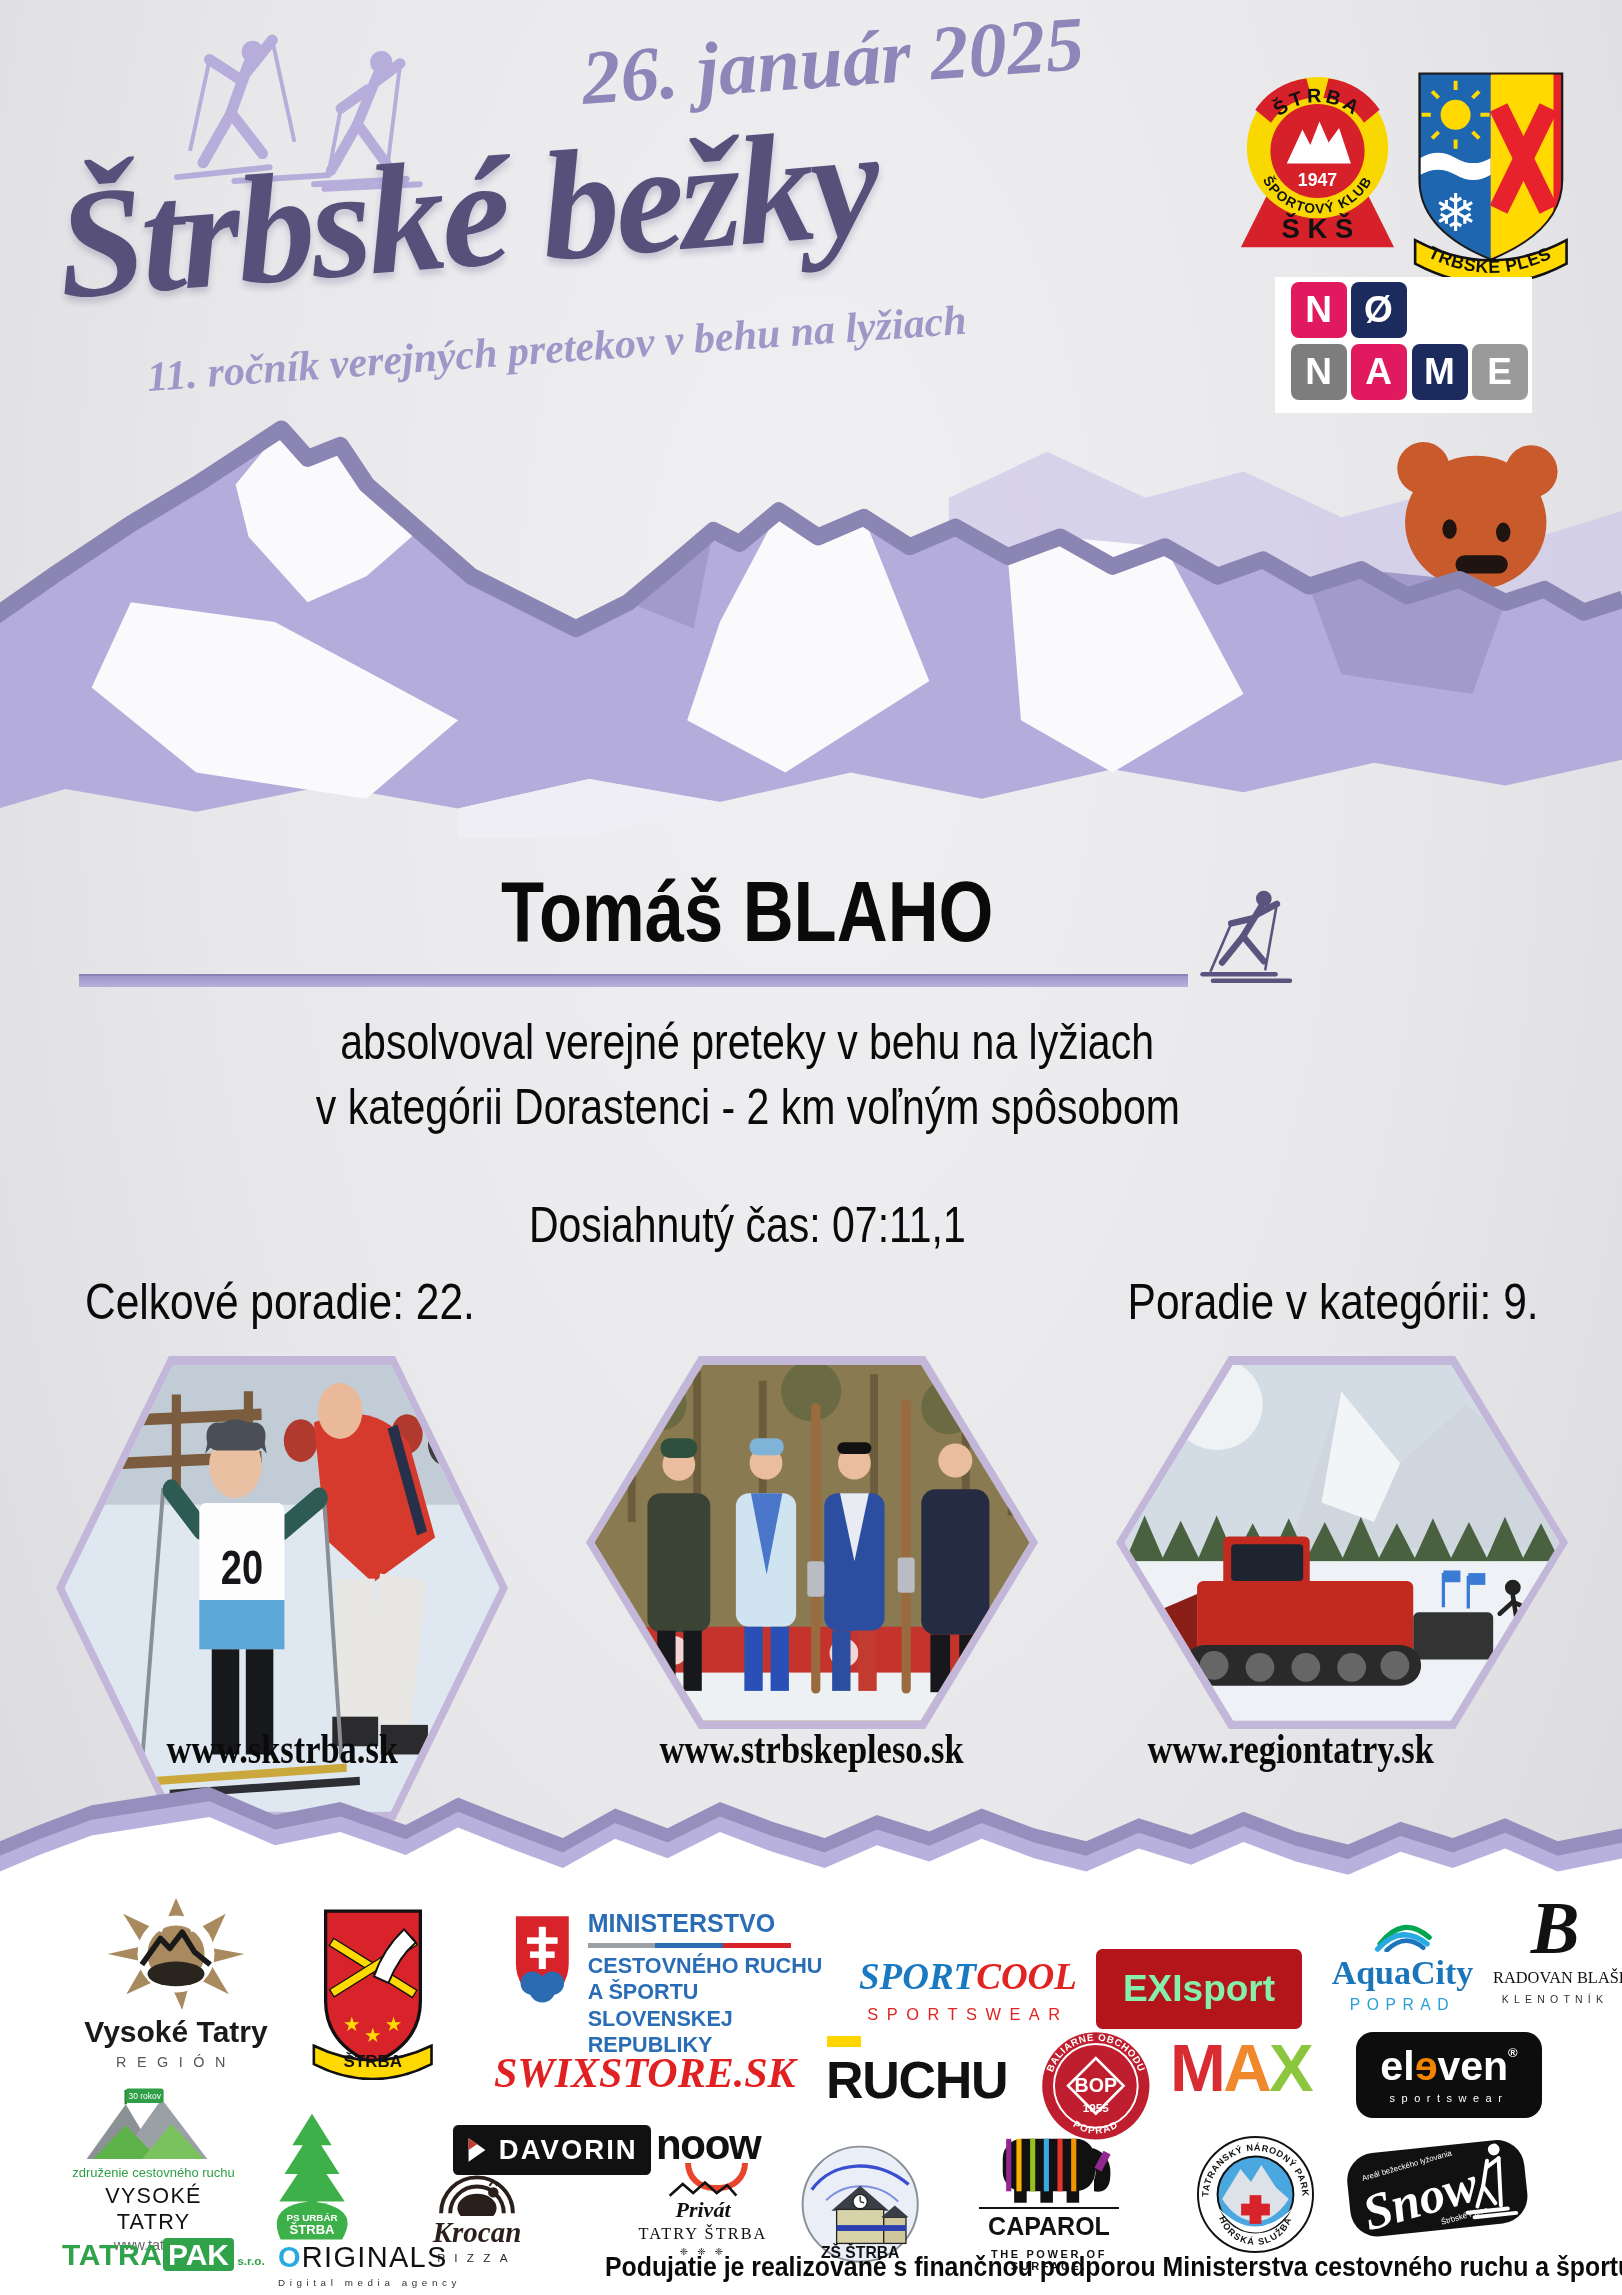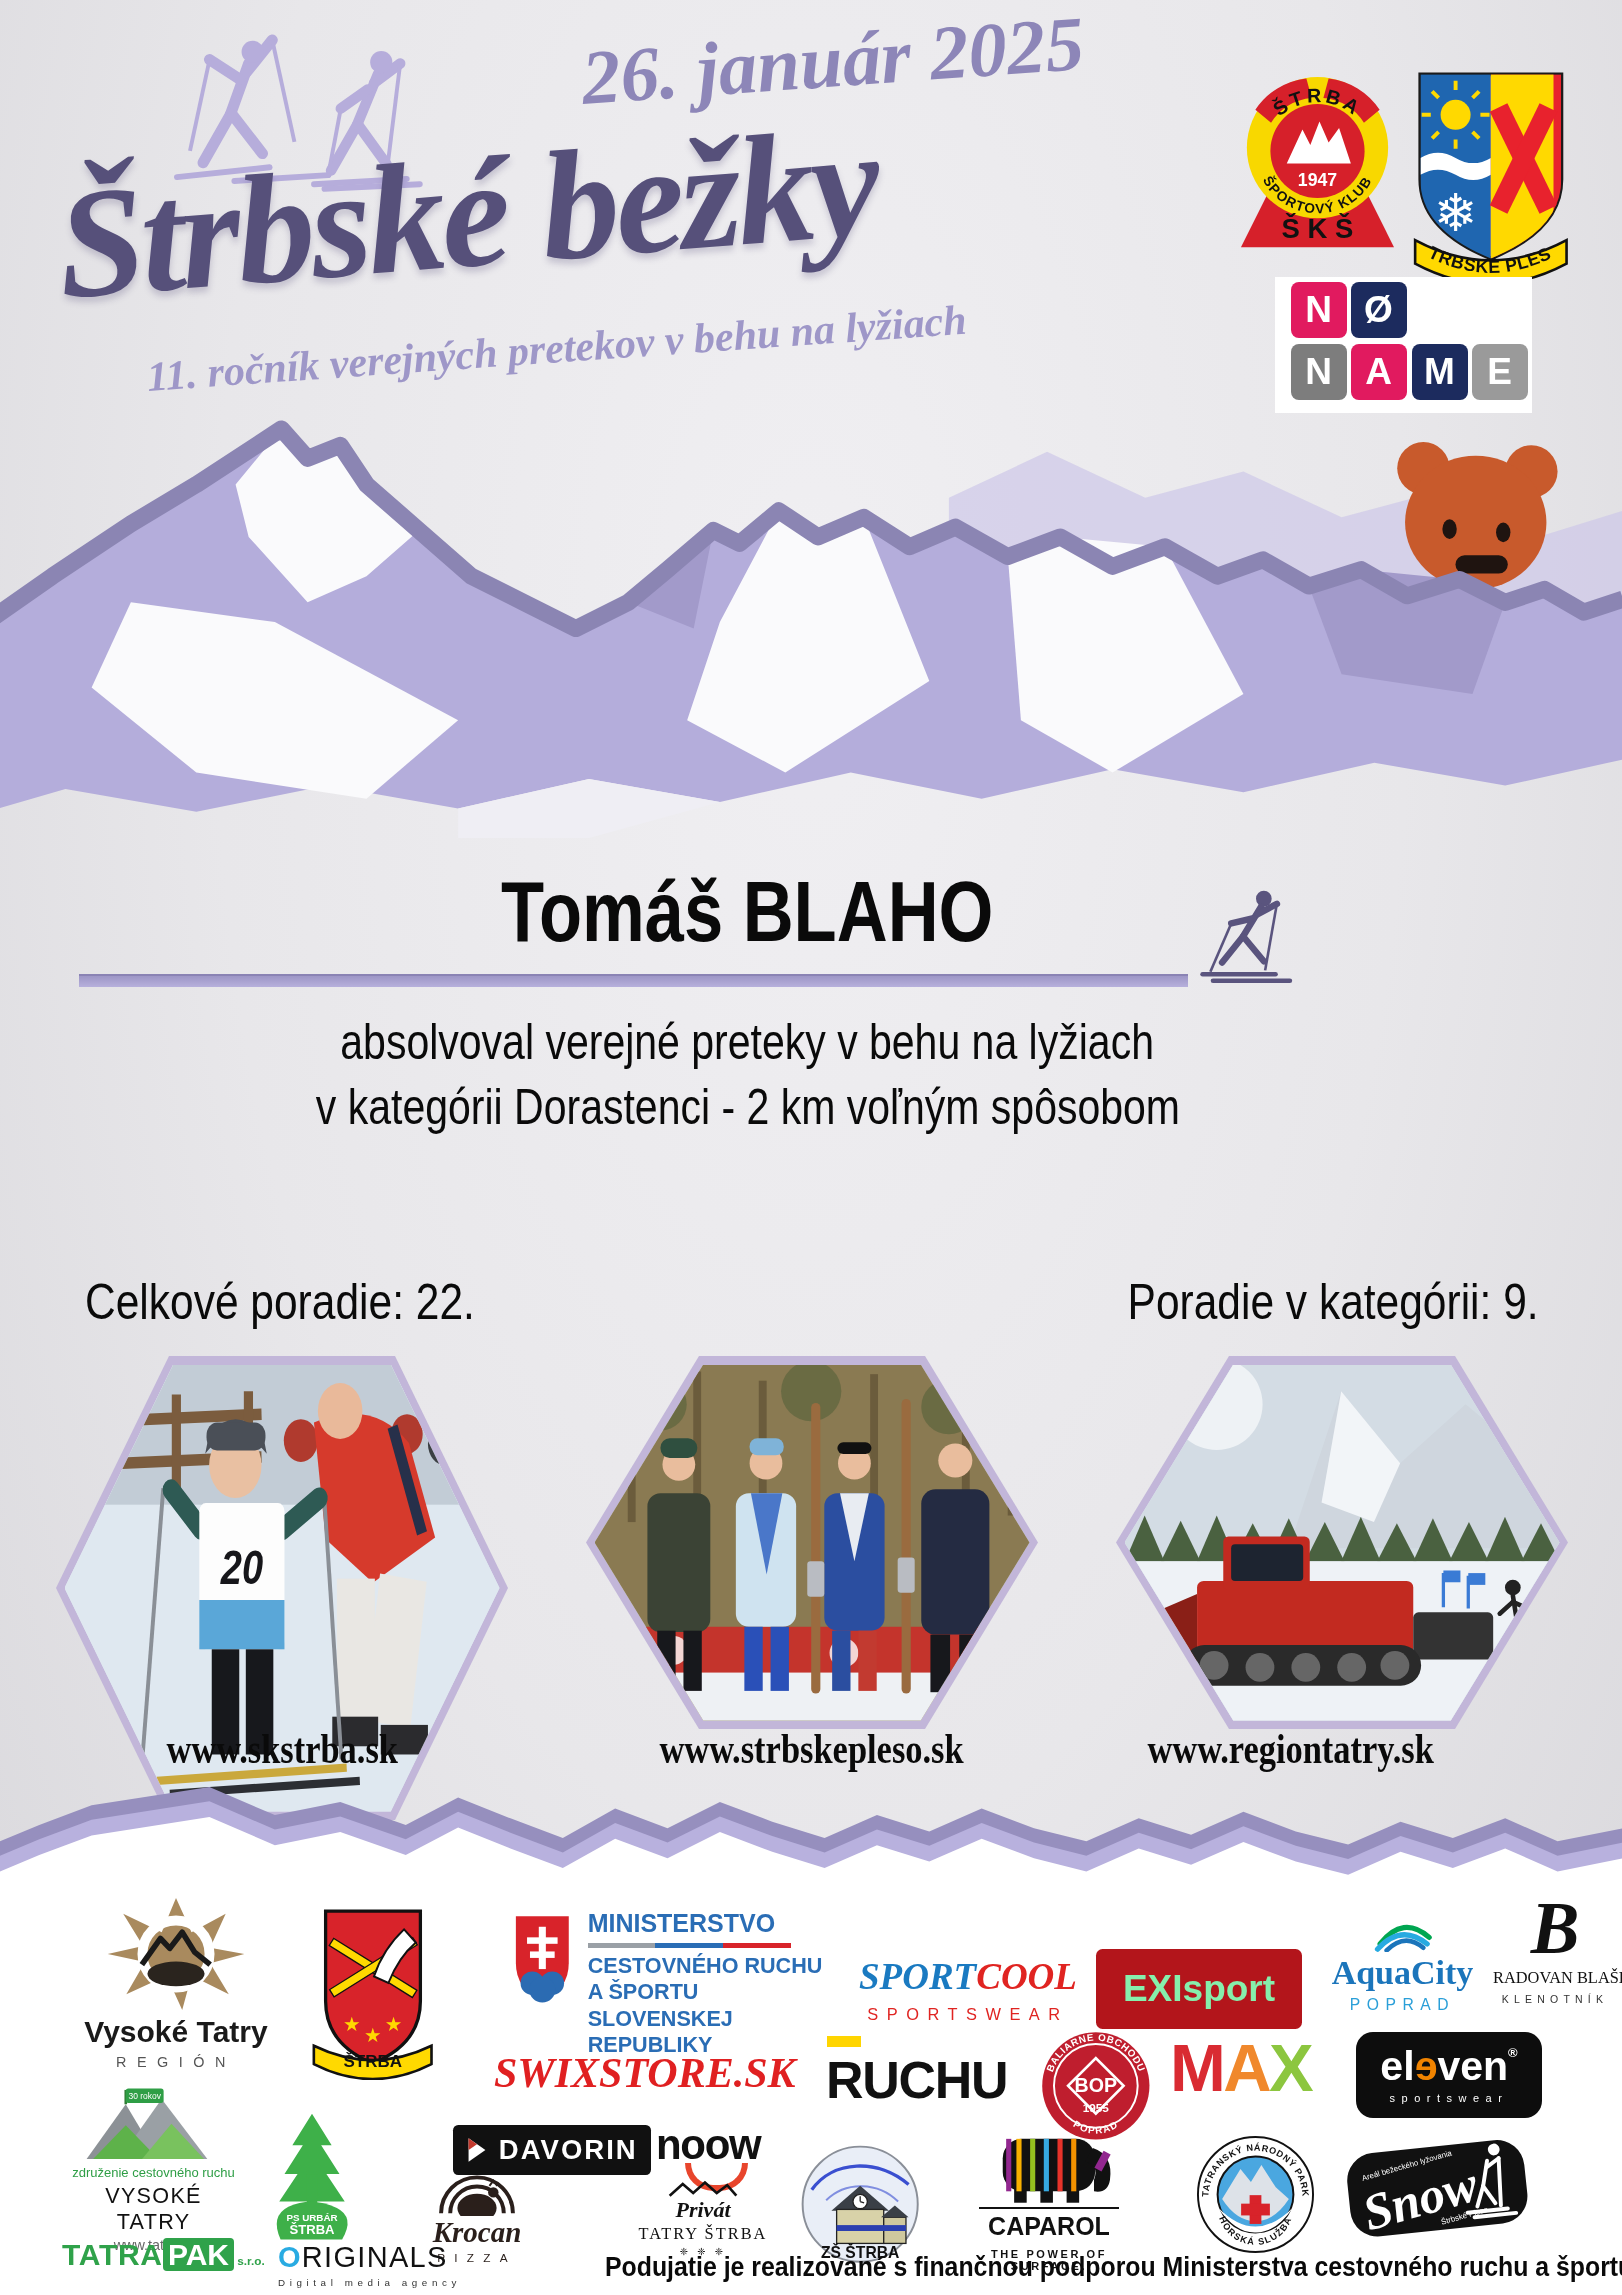--- a/index.html
+++ b/index.html
@@ -174,28 +174,31 @@
         <line x1="72" y1="150" x2="190" y2="150"></line>
     </g>
   </svg>
 
   <div class="abs centerline" style="top:1013px;font-size:50px;">
     <span class="condC">absolvoval verejné preteky v behu na lyžiach</span>
   </div>
   <div class="abs centerline" style="top:1078px;font-size:50px;">
     <span class="condC">v kategórii Dorastenci - 2 km voľným spôsobom</span>
   </div>
+  <div class="abs centerline" style="top:1196px;font-size:50px;">
+    <span class="condC">Dosiahnutý čas: 07:11,1</span>
+  </div>
   <div class="abs sp" style="left:85px;top:1273px;font-size:50px;">
     <span class="condL">Celkové poradie: 22.</span>
   </div>
   <div class="abs sp" style="right:84px;top:1273px;font-size:50px;">
     <span class="condR">Poradie v kategórii: 9.</span>
   </div>
 
-  <div class="abs hex" style="left:56px;top:1356px;width:452px;height:464px;filter:drop-shadow(0 6.5px 9.2px rgba(80,70,110,.25));font-style:italic;">
+  <div class="abs hex" style="left:56px;top:1356px;width:452px;height:464px;filter:drop-shadow(0 6.5px 9.2px rgba(80,70,110,.25));">
     <div class="hex-in">
       <svg width="100%" height="100%" viewBox="0 0 664 544" preserveAspectRatio="none">
         <rect width="664" height="544" fill="#dfe8f0"></rect>
         <rect width="664" height="170" fill="#c2ccd6"></rect>
         <g stroke="#7b5c3e" stroke-width="14">
           <line x1="20" y1="70" x2="300" y2="60"></line>
             <line x1="20" y1="122" x2="300" y2="112"></line>
           <line x1="60" y1="40" x2="60" y2="150"></line>
             <line x1="170" y1="36" x2="170" y2="150"></line>
             <line x1="280" y1="32" x2="280" y2="150"></line>

